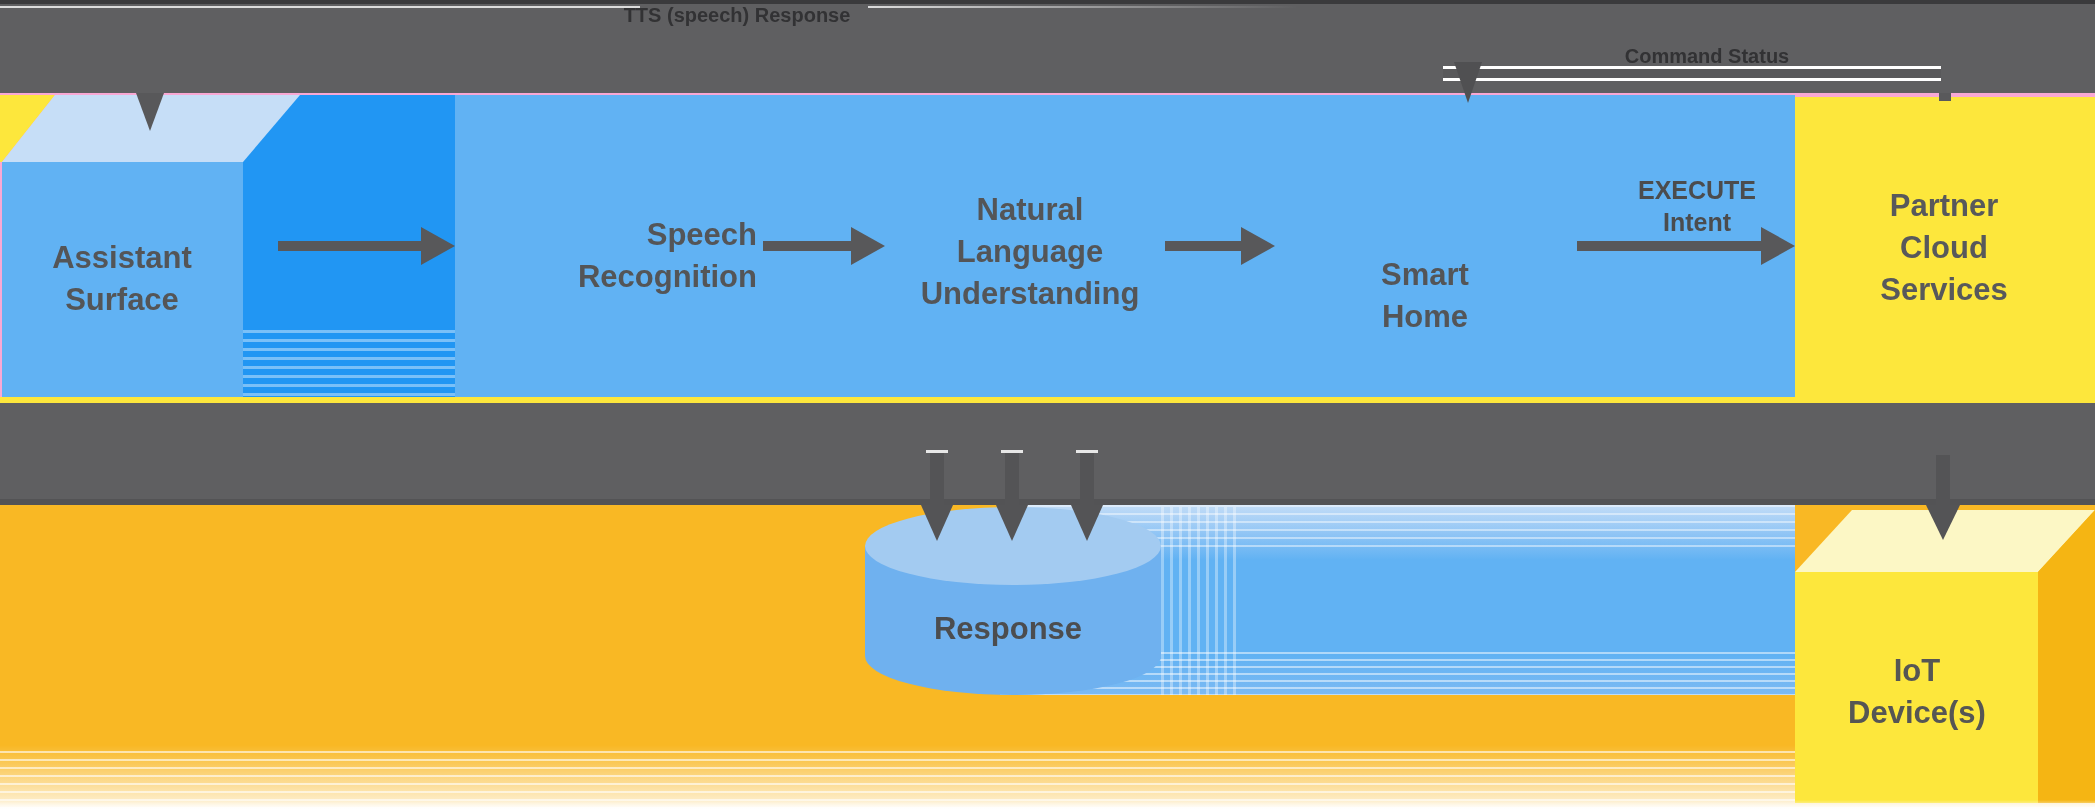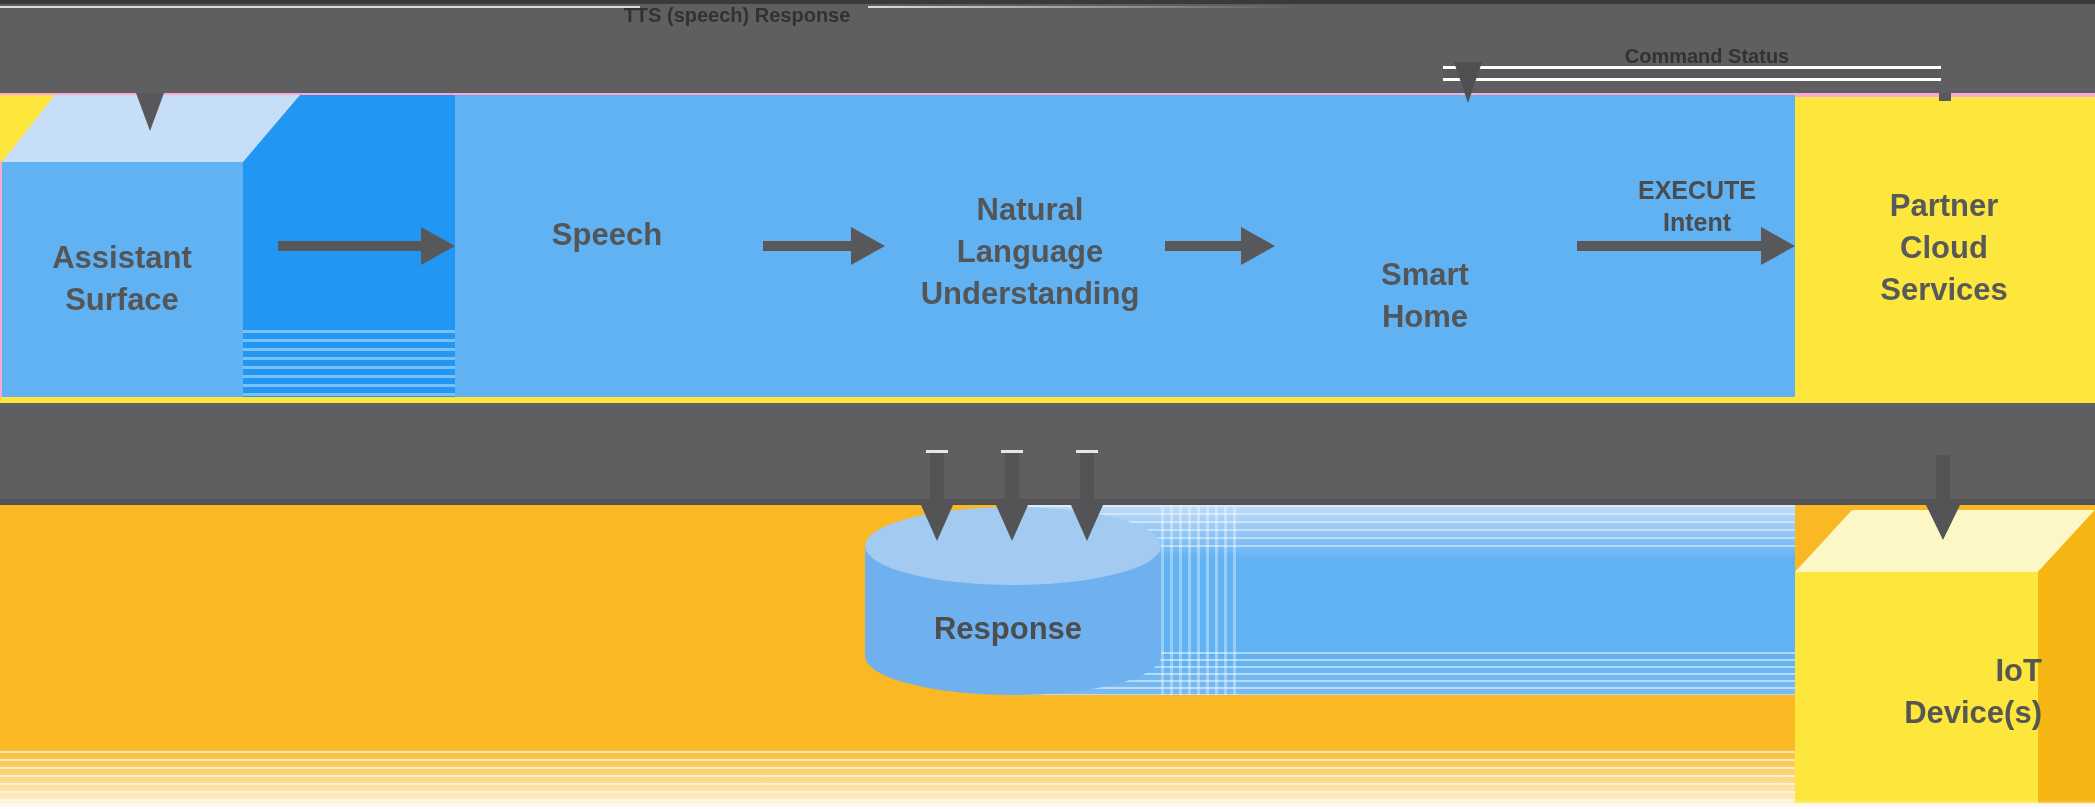--- a/index.html
+++ b/index.html
@@ -129,22 +129,23 @@
 
   <div class="bandlabel" style="left:537px;top:2px;width:400px;">TTS (speech) Response</div>
 
   <div class="bandlabel" style="left:1557px;top:2px;width:300px;margin-top:41px;">Command Status</div>
 
   <div class="label" style="left:-8px;top:237px;width:260px;">
     <div>Assistant</div>
     <div>Surface</div>
   </div>
 
-  <div class="label" style="left:457px;top:214px;width:300px;">
+  <div class="label" style="left:457px;top:214px;width:300px;text-align:right;">
     <div>Speech</div>
+    <div>Recognition</div>
   </div>
 
   <div class="label" style="left:880px;top:189px;width:300px;">
     <div>Natural</div>
     <div>Language</div>
     <div>Understanding</div>
   </div>
 
   <div class="label" style="left:1275px;top:206px;width:300px;margin-top:48px;">
     <div>Smart</div>
@@ -157,20 +158,20 @@
     <div>Services</div>
   </div>
 
   <div class="label small" style="left:1597px;top:174px;width:200px;">
     <div>EXECUTE</div>
     <div>Intent</div>
   </div>
 
   <div class="label" style="left:858px;top:608px;width:300px;color:#4c4d4f;">Response</div>
 
-  <div class="label" style="left:1792px;top:650px;width:250px;color:#565654;text-align:right;">
+  <div class="label" style="left:1792px;top:650px;width:250px;color:#565654;">
     <div>IoT</div>
     <div>Device(s)</div>
   </div>
 
   <div class="abs" style="left:0;top:800px;width:2095px;height:9px;
               background:linear-gradient(180deg, rgba(255,255,255,0), rgba(255,255,255,0.95));"></div>
 </div>
 
 </body></html>

